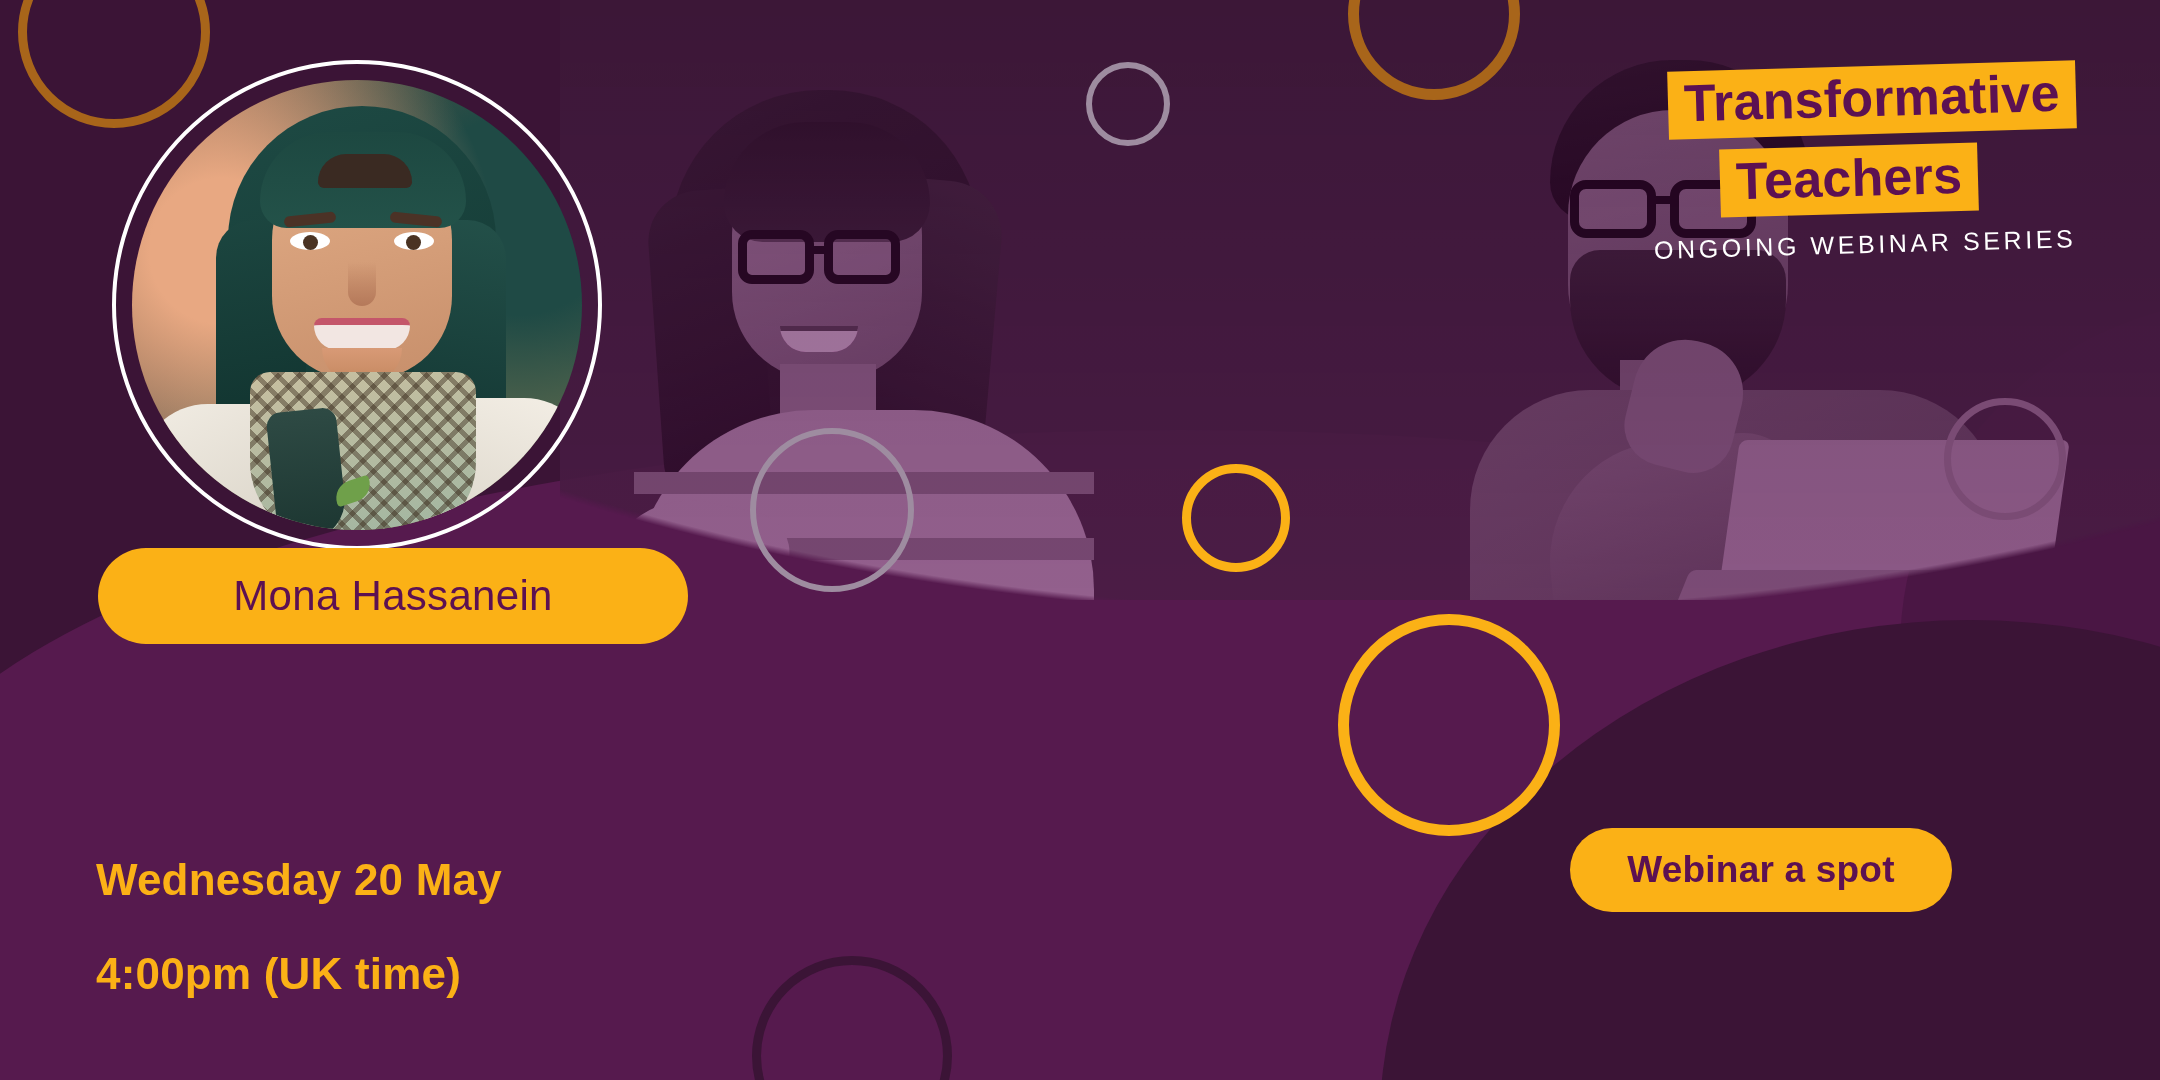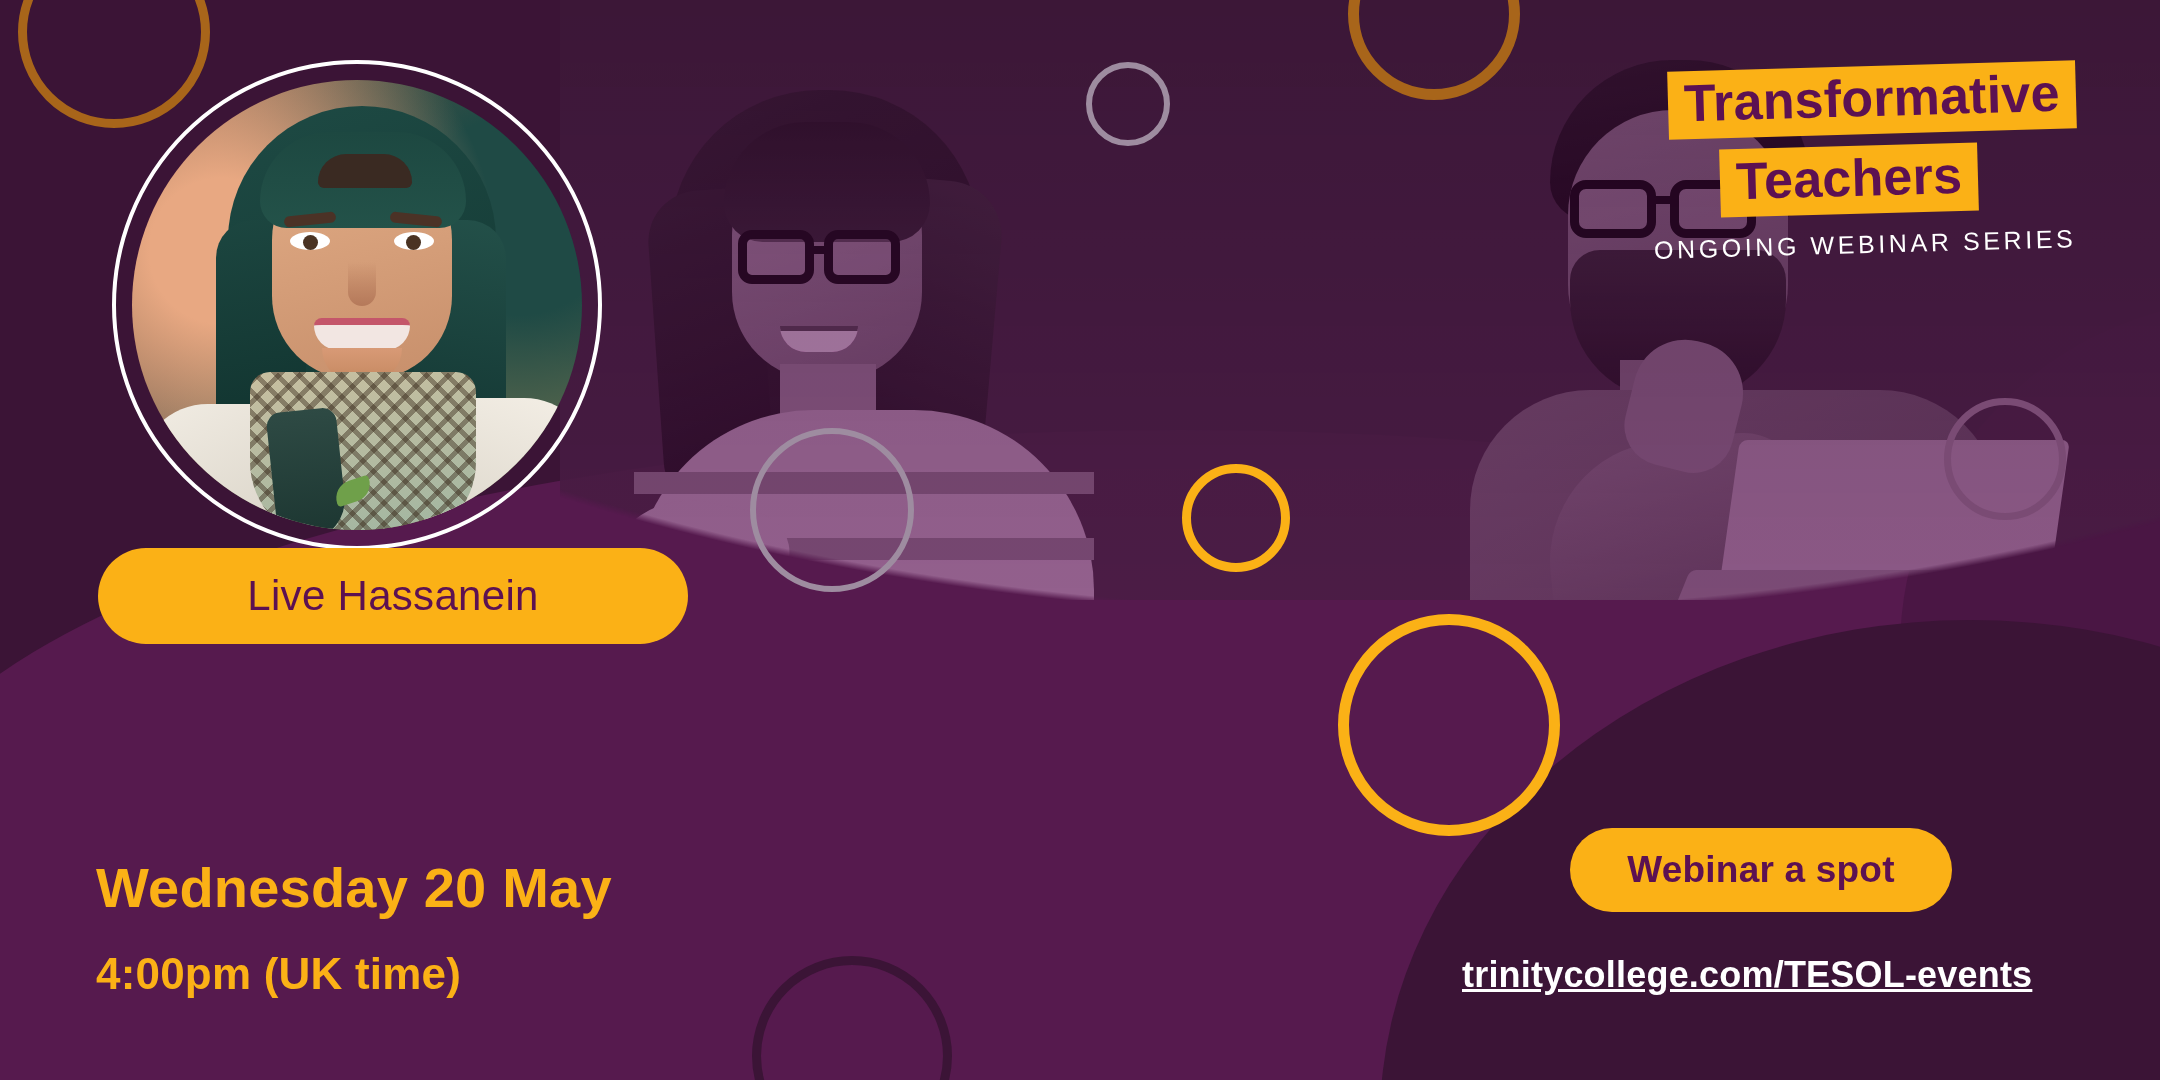--- a/index.html
+++ b/index.html
@@ -215,21 +215,21 @@
 
   
   #webinar-title {
     position:absolute; left:96px; top:672px;
     width:1260px;
     color:#FFFFFF; font-size:48px; font-weight:bold;
     line-height:1.18; letter-spacing:.1px;
   }
   #event-date {
     position:absolute; left:96px; top:855px;
-    color:#FBB116; font-size:56px; font-weight:bold; letter-spacing:.2px;
+    color:#FBB116; font-size:44px; font-weight:bold; letter-spacing:.2px;
   }
   #event-time {
     position:absolute; left:96px; top:949px;
     color:#FBB116; font-size:44px; font-weight:bold; letter-spacing:.2px;
   }
 
   
   #brand { position:absolute; right:84px; top:66px; text-align:right; }
   .brand-line {
     display:inline-block;
@@ -350,28 +350,27 @@
       <div class="sp" id="sp-chin"></div>
       <div class="sp" id="sp-scarf"></div>
       <div class="sp" id="sp-scarf-dark"></div>
       <div class="sp" id="sp-leaf"></div>
     </div>
     <div id="speaker-ring"></div>
   </div>
 
 
   <div id="speaker-name-pill">
-    <span>Live Hassanein</span>
+    <span>Mona Hassanein</span>
   </div>
 
   <div id="event-date">Wednesday 20 May</div>
   <div id="event-time">4:00pm (UK time)</div>
 
   <div id="brand">
     <span class="brand-line" id="brand-line-1">Transformative</span><br>
     <span class="brand-line" id="brand-line-2">Teachers</span>
     <span id="brand-sub">ONGOING WEBINAR SERIES</span>
   </div>
 
   <button id="cta-button">Webinar a spot</button>
-  <a id="cta-url" href="#">trinitycollege.com/TESOL-events</a>
 
 </div>
 
 </body></html>

